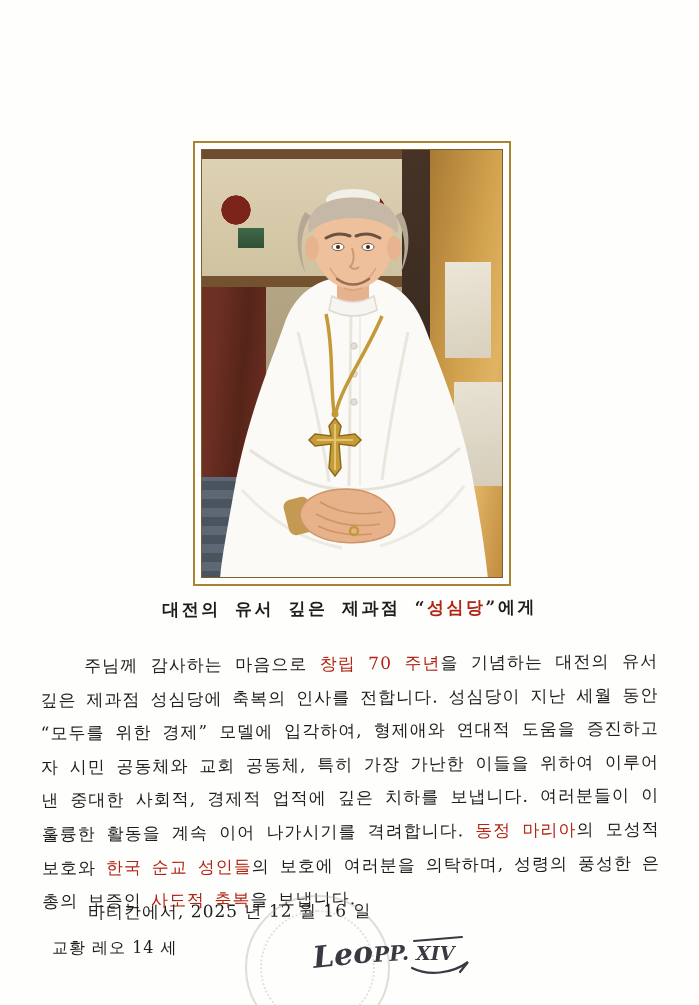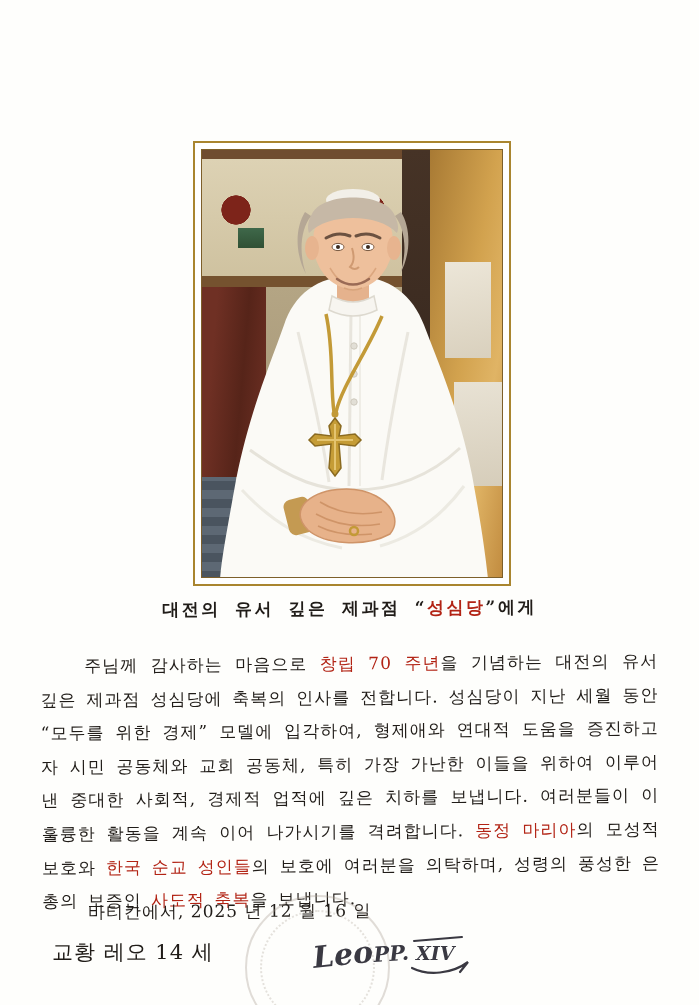--- a/index.html
+++ b/index.html
@@ -52,21 +52,21 @@
     font-size:17px;line-height:33.6px;letter-spacing:1px;word-spacing:3px;
     text-align:justify;transform:rotate(-0.5deg);transform-origin:left top;
   }
   .body-text p{margin:0;text-indent:44px;}
   
   .dateline{
     position:absolute;left:88px;top:900px;font-size:17px;letter-spacing:1px;
     transform:rotate(-0.3deg);
   }
   .pope-title{
-    position:absolute;left:52px;top:938px;font-size:21px;letter-spacing:1px;
+    position:absolute;left:52px;top:938px;font-size:16px;letter-spacing:1px;
   }
   
   .seal{
     position:absolute;left:245px;top:895px;width:145px;height:145px;
     border:2px solid rgba(168,158,146,.35);border-radius:50%;
     box-sizing:border-box;
   }
   .seal::after{
     content:"";position:absolute;inset:13px;border-radius:50%;
     border:2px dotted rgba(168,158,146,.30);

